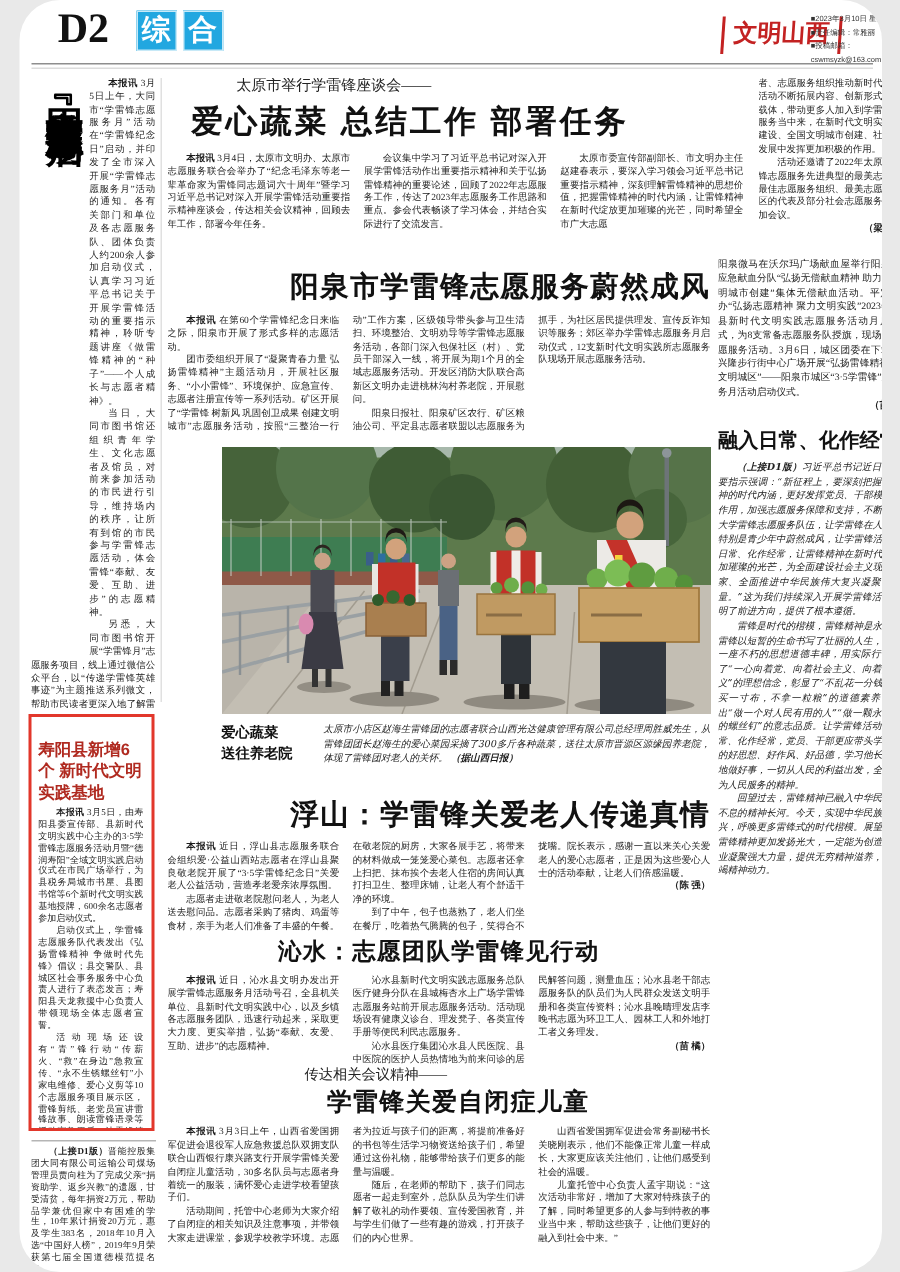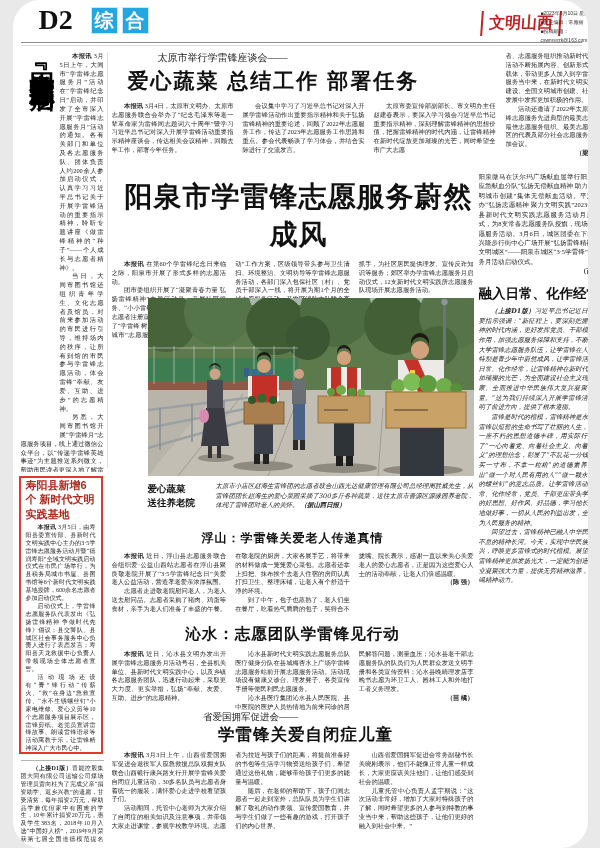--- a/index.html
+++ b/index.html
@@ -22,47 +22,47 @@
   .byline{display:block;text-align:right;font-weight:700;text-indent:0;}
   .cols3{column-count:3;column-gap:9px;column-fill:auto;}
   .headline{font-family:"Liberation Sans",sans-serif;font-weight:700;color:#111;}
   .eyebrow{font:10px/1.2 "Liberation Serif",serif;color:#222;}
   
   .datong{position:absolute;left:8px;top:52px;width:83px;height:420px;overflow:hidden;}
   .v-headline{float:left;writing-mode:vertical-rl;height:384px;width:35px;margin-right:4px;
         font:900 25px/1.05 "Liberation Sans",sans-serif;letter-spacing:1px;color:#000;}
   .strip-rule{position:absolute;left:94px;top:52px;height:416px;border-left:1px solid #e0e0e0;}
   .shouyang{position:absolute;left:6px;top:476px;width:84px;height:278px;border:2px solid #e2372b;
-        box-sizing:border-box;padding:0 5px;overflow:hidden;}
+        box-sizing:border-box;padding:15px 5px;overflow:hidden;}
   .shouyang-title{font:700 11px/1.3 "Liberation Sans",sans-serif;color:#b02a20;margin-bottom:3px;}
   .shouyang .art-body{font-size:6px;line-height:1.32;}
   .d1cont{position:absolute;left:8px;top:760px;width:83px;height:84px;overflow:hidden;
         border-top:1px solid #b5b5b5;padding-top:4px;}
   .d1cont .art-body{font-size:6px;line-height:1.32;}
   
   .taiyuan{position:absolute;left:99px;top:52px;width:496px;height:122px;display:flex;gap:10px;overflow:hidden;}
   .ty-main{flex:1;}
   .ty-eyebrow{padding-left:46px;margin-bottom:3px;}
   .ty-headline{font-size:21px;letter-spacing:2px;padding-left:16px;}
   .ty-body{height:64px;margin-top:7px;overflow:hidden;}
   .ty-side{width:102px;height:122px;overflow:hidden;}
   
   .yangquan{position:absolute;left:99px;top:178px;width:362px;}
-  .yq-headline{font-size:28px;letter-spacing:1px;text-align:center;padding-left:12px;}
+  .yq-headline{font-size:19px;letter-spacing:1px;text-align:right;padding-left:12px;}
   .yq-body{height:82px;margin-top:6px;overflow:hidden;}
   
   .photo{position:absolute;left:135px;top:298px;width:326px;height:178px;overflow:hidden;background:#9aa08e;}
   .photo svg{display:block;width:100%;height:100%;}
   .caption{position:absolute;left:135px;top:482px;width:326px;display:flex;gap:8px;}
   .cap-label{width:60px;font:700 9.5px/1.5 "Liberation Sans",sans-serif;color:#111;}
   .cap-text{flex:1;font:italic 6.4px/1.5 "DejaVu Serif",serif;text-align:justify;}
   .cap-credit{font-weight:700;}
   
   .fushan{position:absolute;left:99px;top:530px;width:362px;}
-  .fs-headline{font-size:12px;text-align:center;letter-spacing:1px;}
+  .fs-headline{font-size:19px;text-align:right;letter-spacing:1px;}
   .fs-body{height:66px;margin-top:5px;overflow:hidden;}
   .qinshui{position:absolute;left:99px;top:624px;width:362px;}
   .qs-headline{font-size:15.5px;text-align:center;letter-spacing:1px;}
   .qs-body{height:64px;margin-top:5px;overflow:hidden;}
   .aiguo{position:absolute;left:99px;top:712px;width:362px;}
   .ag-eyebrow{text-align:center;padding-right:84px;font-size:9.5px;}
   .ag-headline{font-size:16.5px;text-align:center;padding-left:26px;letter-spacing:1px;margin-top:1px;}
   .ag-body{height:88px;margin-top:5px;overflow:hidden;}
   
   .rail{position:absolute;left:466px;top:172px;width:129px;height:672px;overflow:hidden;}
@@ -304,21 +304,21 @@
     <div class="headline qs-headline">沁水：志愿团队学雷锋见行动</div>
     <div class="art-body cols3 qs-body">
       <p><span class="lead">本报讯</span> <span>近日，沁水县文明办发出开展学雷锋志愿服务月活动号召，全县机关单位、县新时代文明实践中心，以及乡镇各志愿服务团队，迅速行动起来，采取更大力度、更实举措，弘扬“奉献、友爱、互助、进步”的志愿精神。</span></p>
       <p>沁水县新时代文明实践志愿服务总队医疗健身分队在县城梅杏水上广场学雷锋志愿服务站前开展志愿服务活动。活动现场设有健康义诊台、理发凳子、各类宣传手册等便民利民志愿服务。</p>
       <p>沁水县医疗集团沁水县人民医院、县中医院的医护人员热情地为前来问诊的居民解答问题，测量血压；沁水县老干部志愿服务队的队员们为人民群众发送文明手册和各类宣传资料；沁水县晚晴理发店李晚书志愿为环卫工人、园林工人和外地打工者义务理发。</p>
       <span class="byline">（苗 橘）</span>
     </div>
   </section>
 
   <section class="aiguo">
-    <div class="eyebrow ag-eyebrow">省爱国拥军促进会——</div>
+    <div class="eyebrow ag-eyebrow">传达相关会议精神——</div>
     <div class="headline ag-headline">学雷锋关爱自闭症儿童</div>
     <div class="art-body cols3 ag-body">
       <p><span class="lead">本报讯</span> <span>3月3日上午，山西省爱国拥军促进会退役军人应急救援总队双拥支队联合山西银行康兴路支行开展学雷锋关爱自闭症儿童活动，30多名队员与志愿者身着统一的服装，满怀爱心走进学校看望孩子们。</span></p>
       <p>活动期间，托管中心老师为大家介绍了自闭症的相关知识及注意事项，并带领大家走进课堂，参观学校教学环境。志愿者为拉近与孩子们的距离，将提前准备好的书包等生活学习物资送给孩子们，希望通过这份礼物，能够带给孩子们更多的能量与温暖。</p>
       <p>随后，在老师的帮助下，孩子们同志愿者一起走到室外，总队队员为学生们讲解了敬礼的动作要领、宣传爱国教育，并与学生们做了一些有趣的游戏，打开孩子们的内心世界。</p>
       <p>山西省爱国拥军促进会常务副秘书长关晓刚表示，他们不能像正常儿童一样成长，大家更应该关注他们，让他们感受到社会的温暖。</p>
       <p>儿童托管中心负责人孟宇期说：“这次活动非常好，增加了大家对特殊孩子的了解，同时希望更多的人参与到特教的事业当中来，帮助这些孩子，让他们更好的融入到社会中来。”</p>
 
     </div>
   </section>

